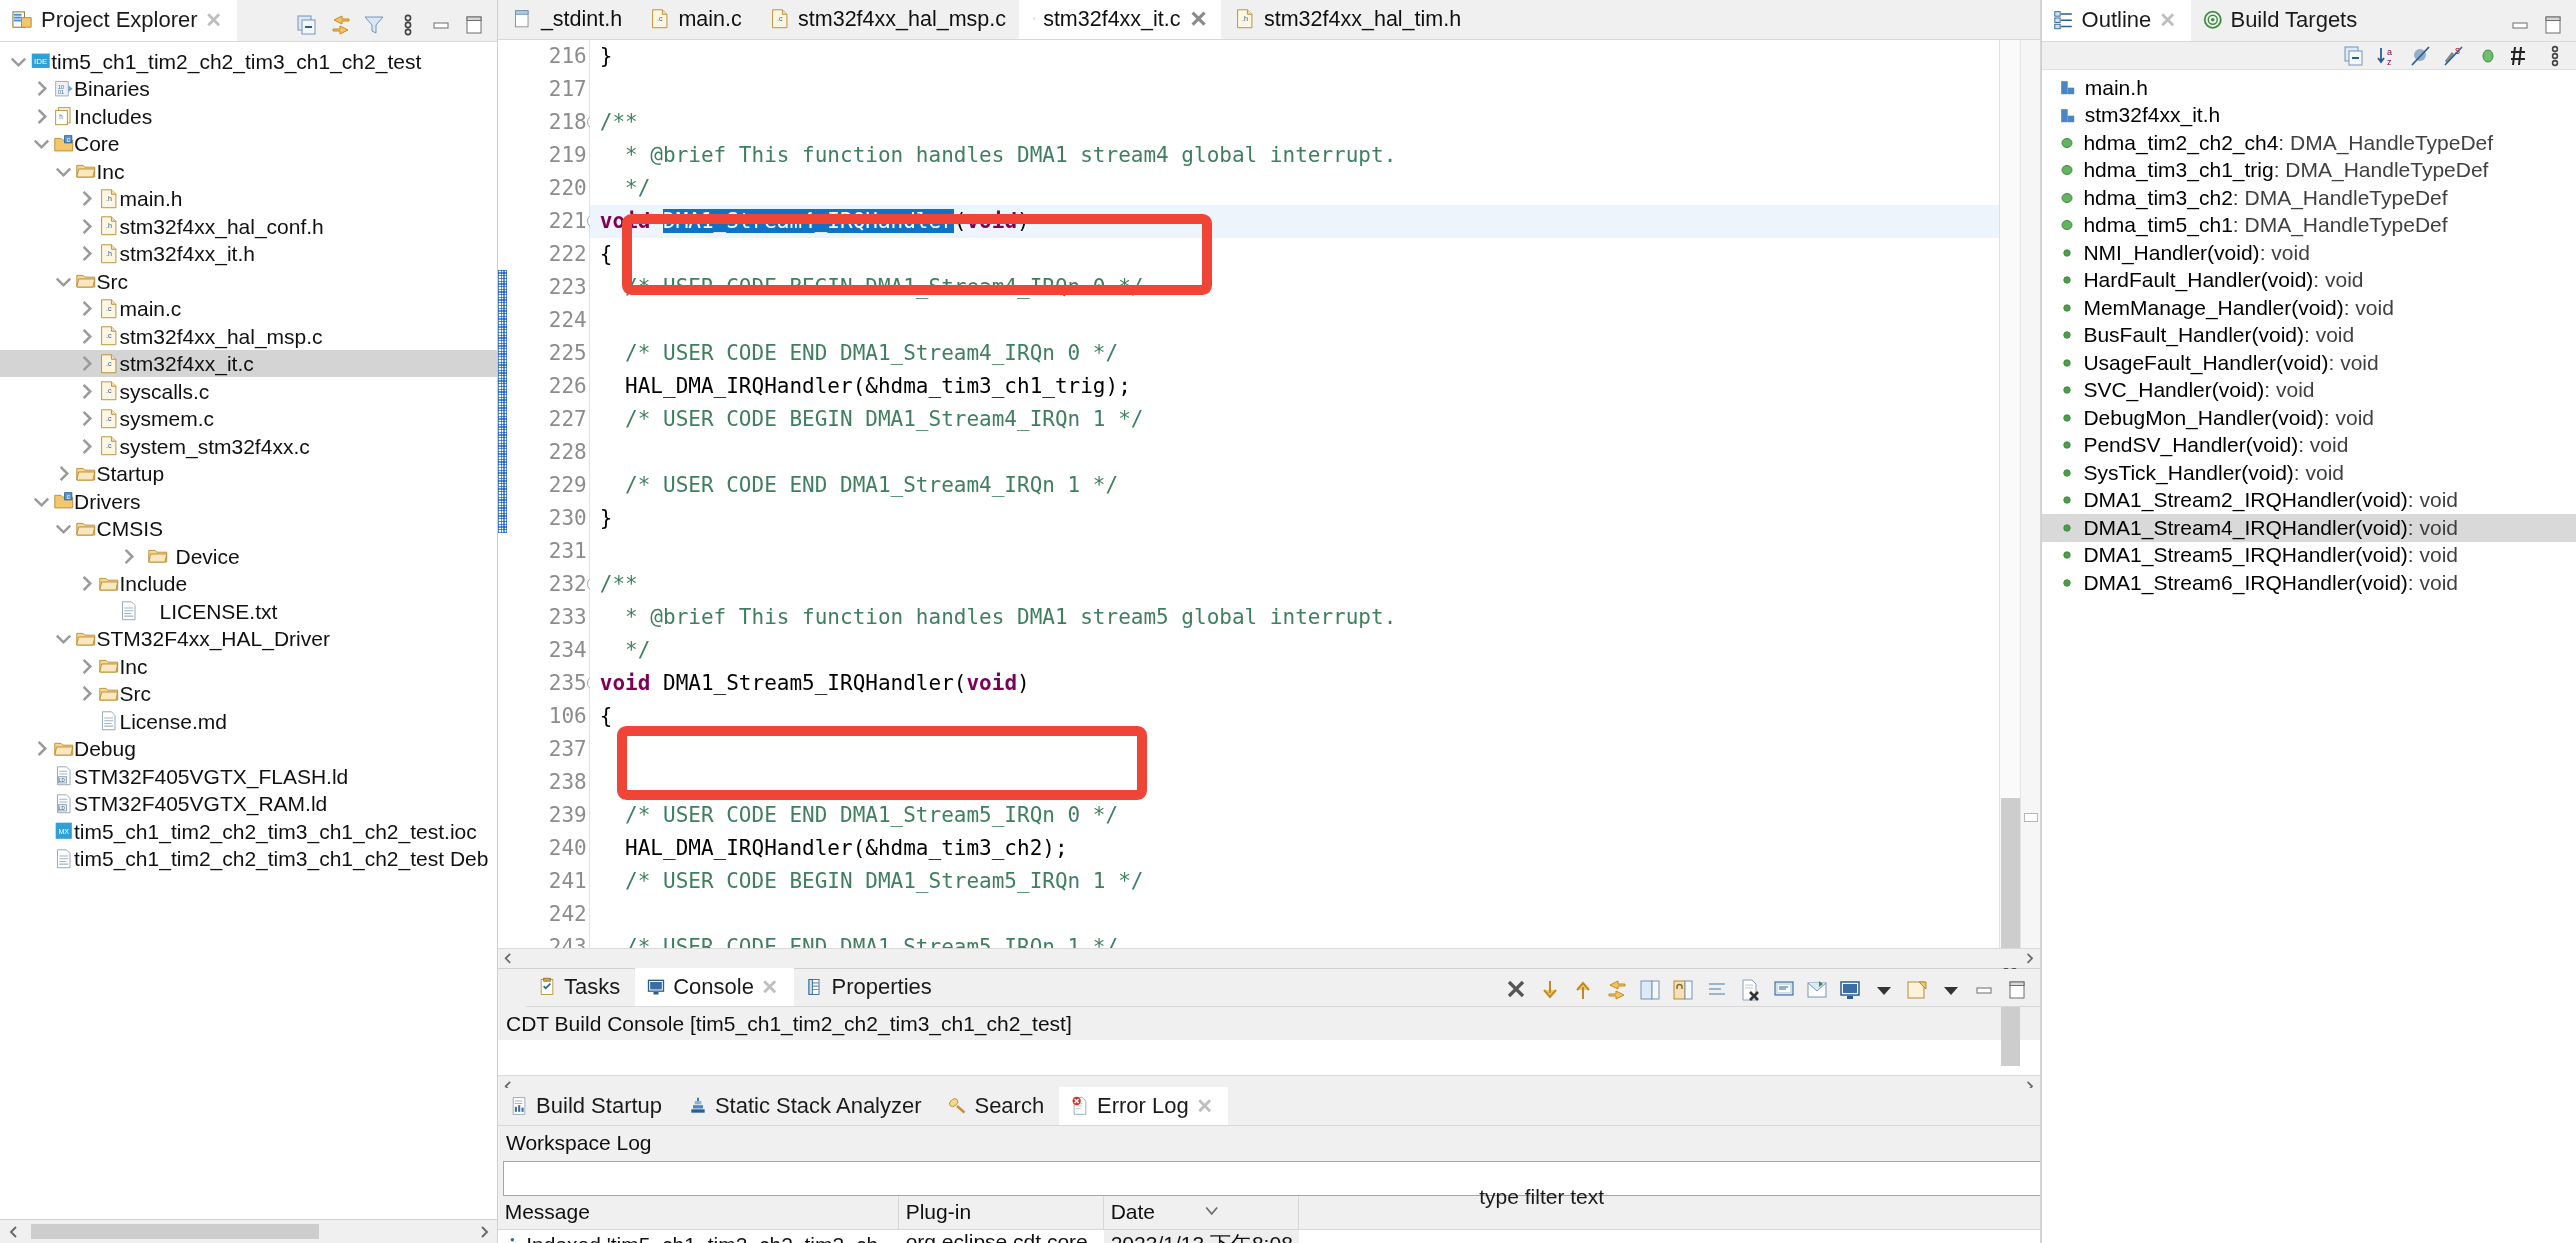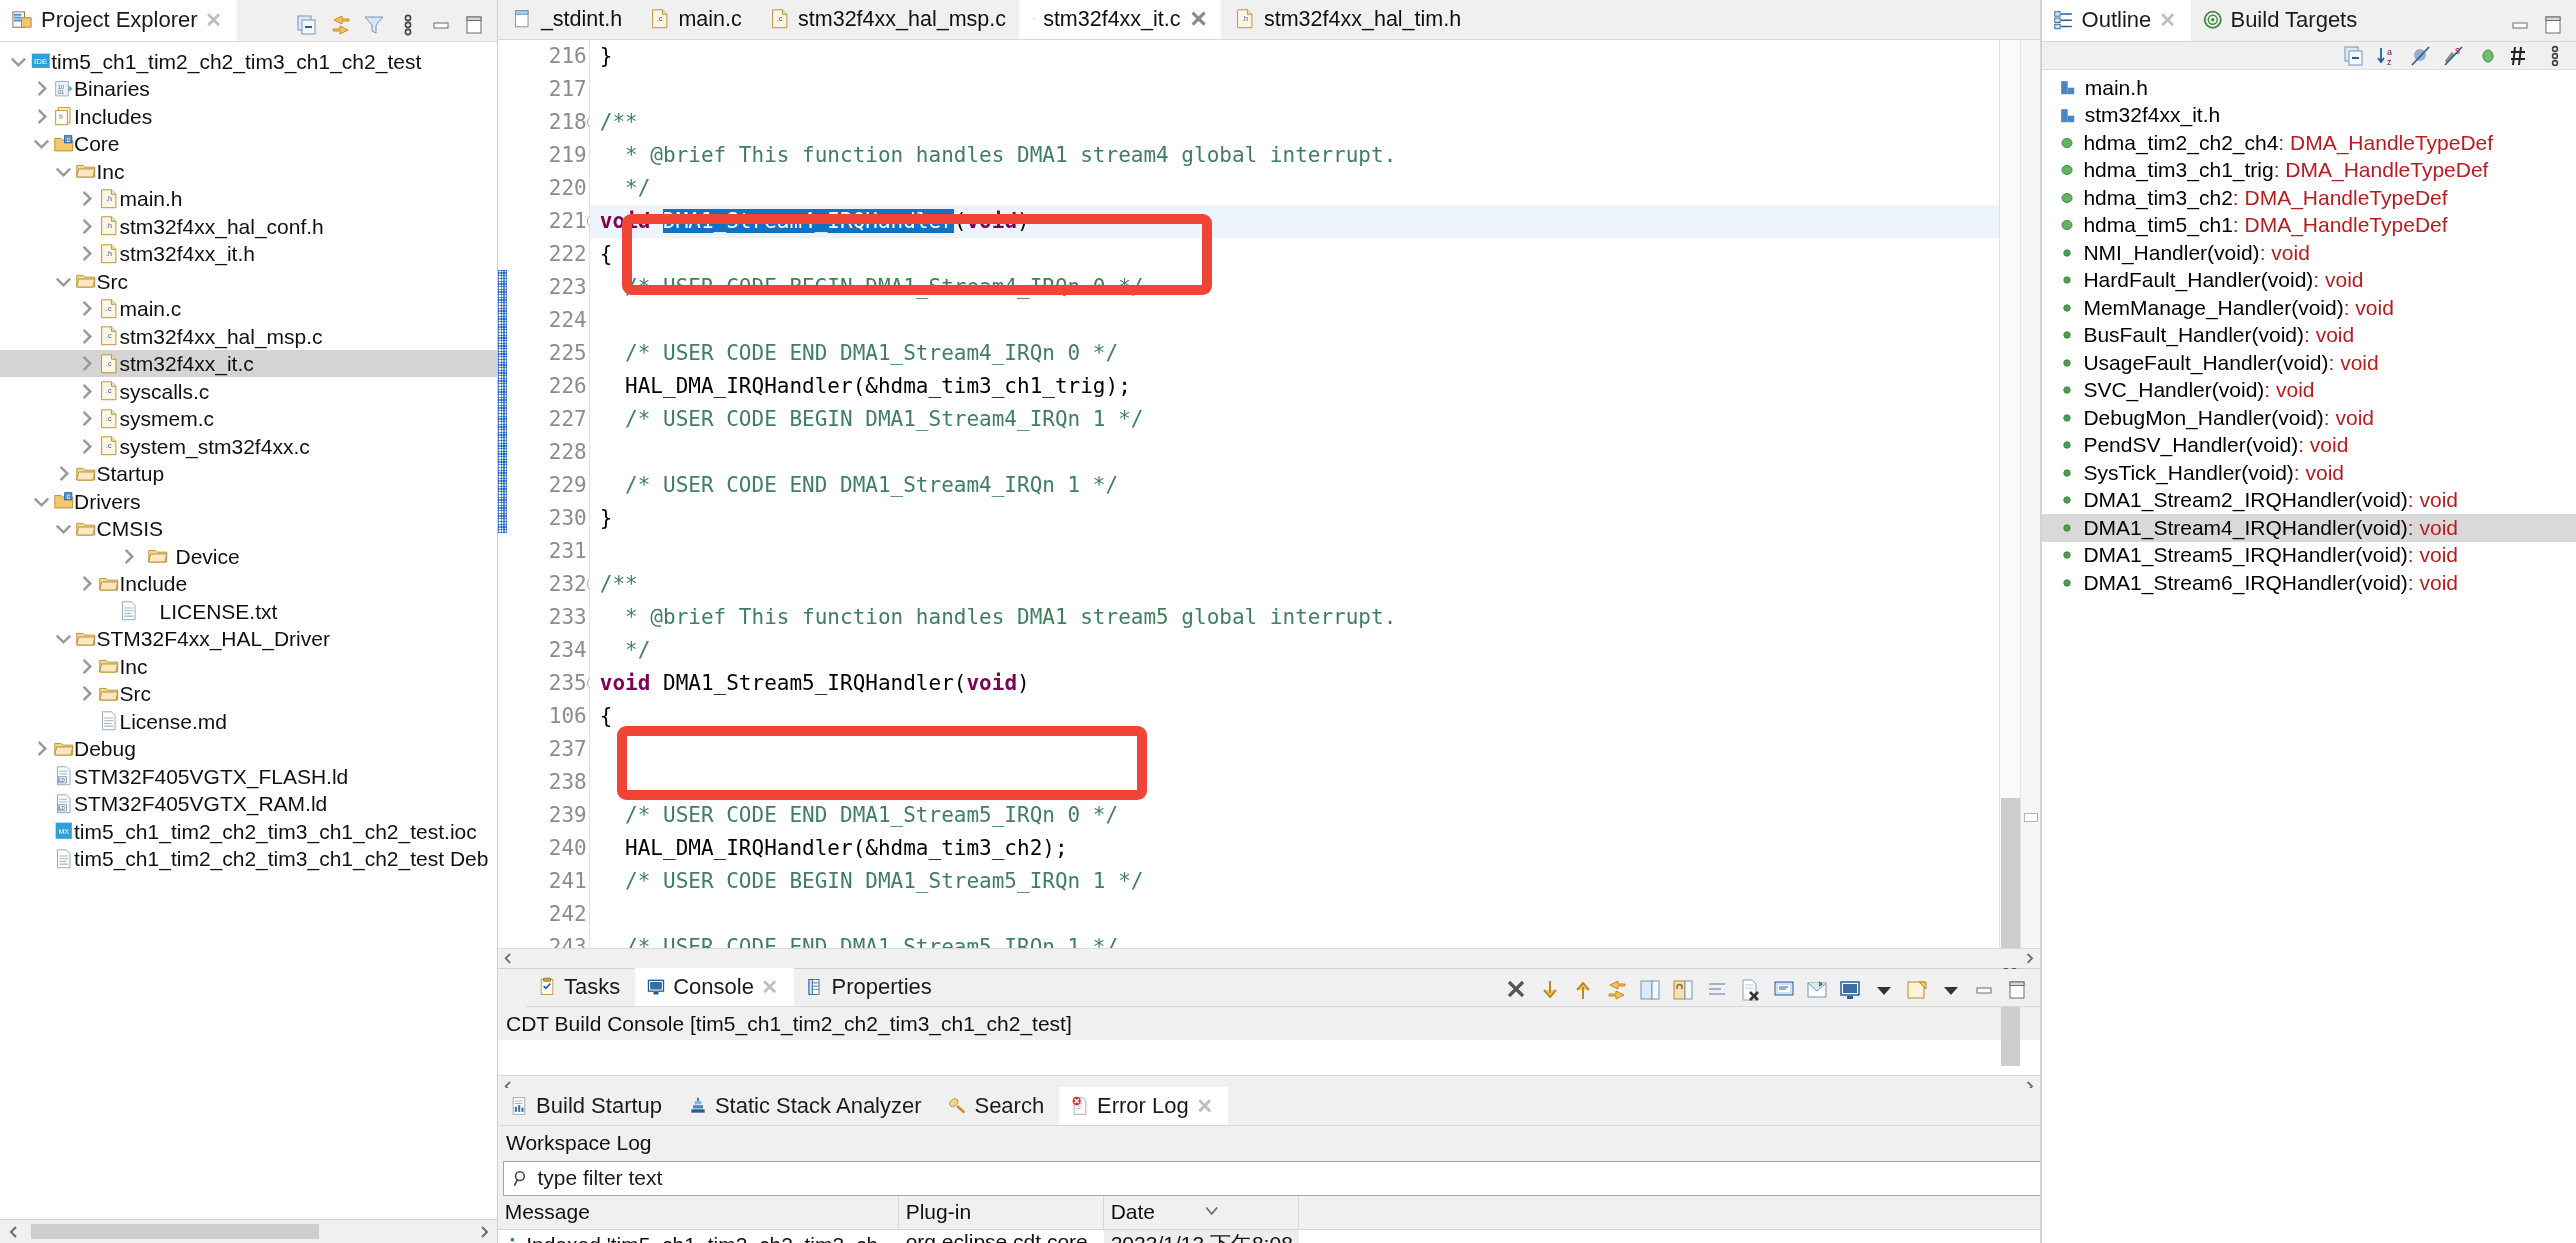--- a/index.html
+++ b/index.html
@@ -119,42 +119,42 @@
   .console-panel { background:#f0f0f0; border-top: 0.7px solid #d0d0d0; }
   .console-body { background: #fff; height: 35px; }
   .console-title { font-size: 21px; padding: 5.4px 6.7px 4px 8px; color:#101010; background:#f0f0f0; }
   .console-hscroll { height: 20px; background:#f0f0f0; border-top:0.7px solid #dadada; display:flex; }
 
   
   .errlog { background:#f0f0f0; }
   .errlog-sub { font-size: 21px; padding: 5.4px 0 4px 8px; color:#101010; }
   .filterbar {
     margin: 1.3px 4px 0 5.4px; height: 35px; background:#fff; border:0.7px solid #a6a6a6;
-    display:flex; align-items:center; gap: 6px; padding-left: 8px;
+    display:flex; align-items:center; gap: 23px; padding-left: 8px; flex-direction: column;
   }
   .filterbar .ph { font-size: 21px; color:#1a1a1a; }
   .logtable { background:#fff; }
   .logheader { display:flex; height: 34px; border-bottom: 0.7px solid #d7d7d7; background:#f0f0f0; }
   .logheader .th { font-size: 21px; color:#101010; padding: 4px 0 0 6.7px; border-right: 0.7px solid #d7d7d7; position: relative;}
   .logrow { display:flex; height: 31px; }
   .logrow .td { font-size: 21px; color:#101010; padding-left: 6.7px; overflow:hidden; white-space:nowrap; }
   .logrow .td.date { background:#eeeeee; }
 
   
   .right-panel {
     position:absolute; left: 2041px; top: 0; width: 535px; height: 1243px;
     background:#ffffff; border-left: 0.7px solid #cfcfcf; display:flex; flex-direction:column;
   }
   .outline-toolbar { height: 28px; background:#f0f0f0; display:flex; align-items:center; justify-content:flex-end; gap:9.4px; padding-right:9.4px; border-bottom:0.7px solid #e0e0e0;}
   .olist { flex: none; padding-top: 4px; background:#fff; }
   .orow { display:flex; align-items:center; height: 27.5px; padding-left: 17.4px; font-size: 21px; white-space: nowrap;}
   .orow.sel { background:#d9d9d9; }
   .orow .dot { flex:none; margin-right: 8px; }
   .orow .nm { color:#000; }
-  .orow .ty { color:#b91c1c; }
+  .orow .ty { color:#404040; }
   .orow .blue { width: 17.4px; height: 17.4px; flex:none; margin-right:8px;}
 
   .watermark {
     position:absolute; right: 81px; bottom: 17.4px;
     font-size: 20px; color:#c9c9c9; letter-spacing:0.7px; white-space:nowrap;
   }
   .scrolltop {
     position:absolute; right: 0px; bottom: 0px; width: 54px; height: 42px;
     background:#ebebeb; display:flex; align-items:center; justify-content:center;
   }

